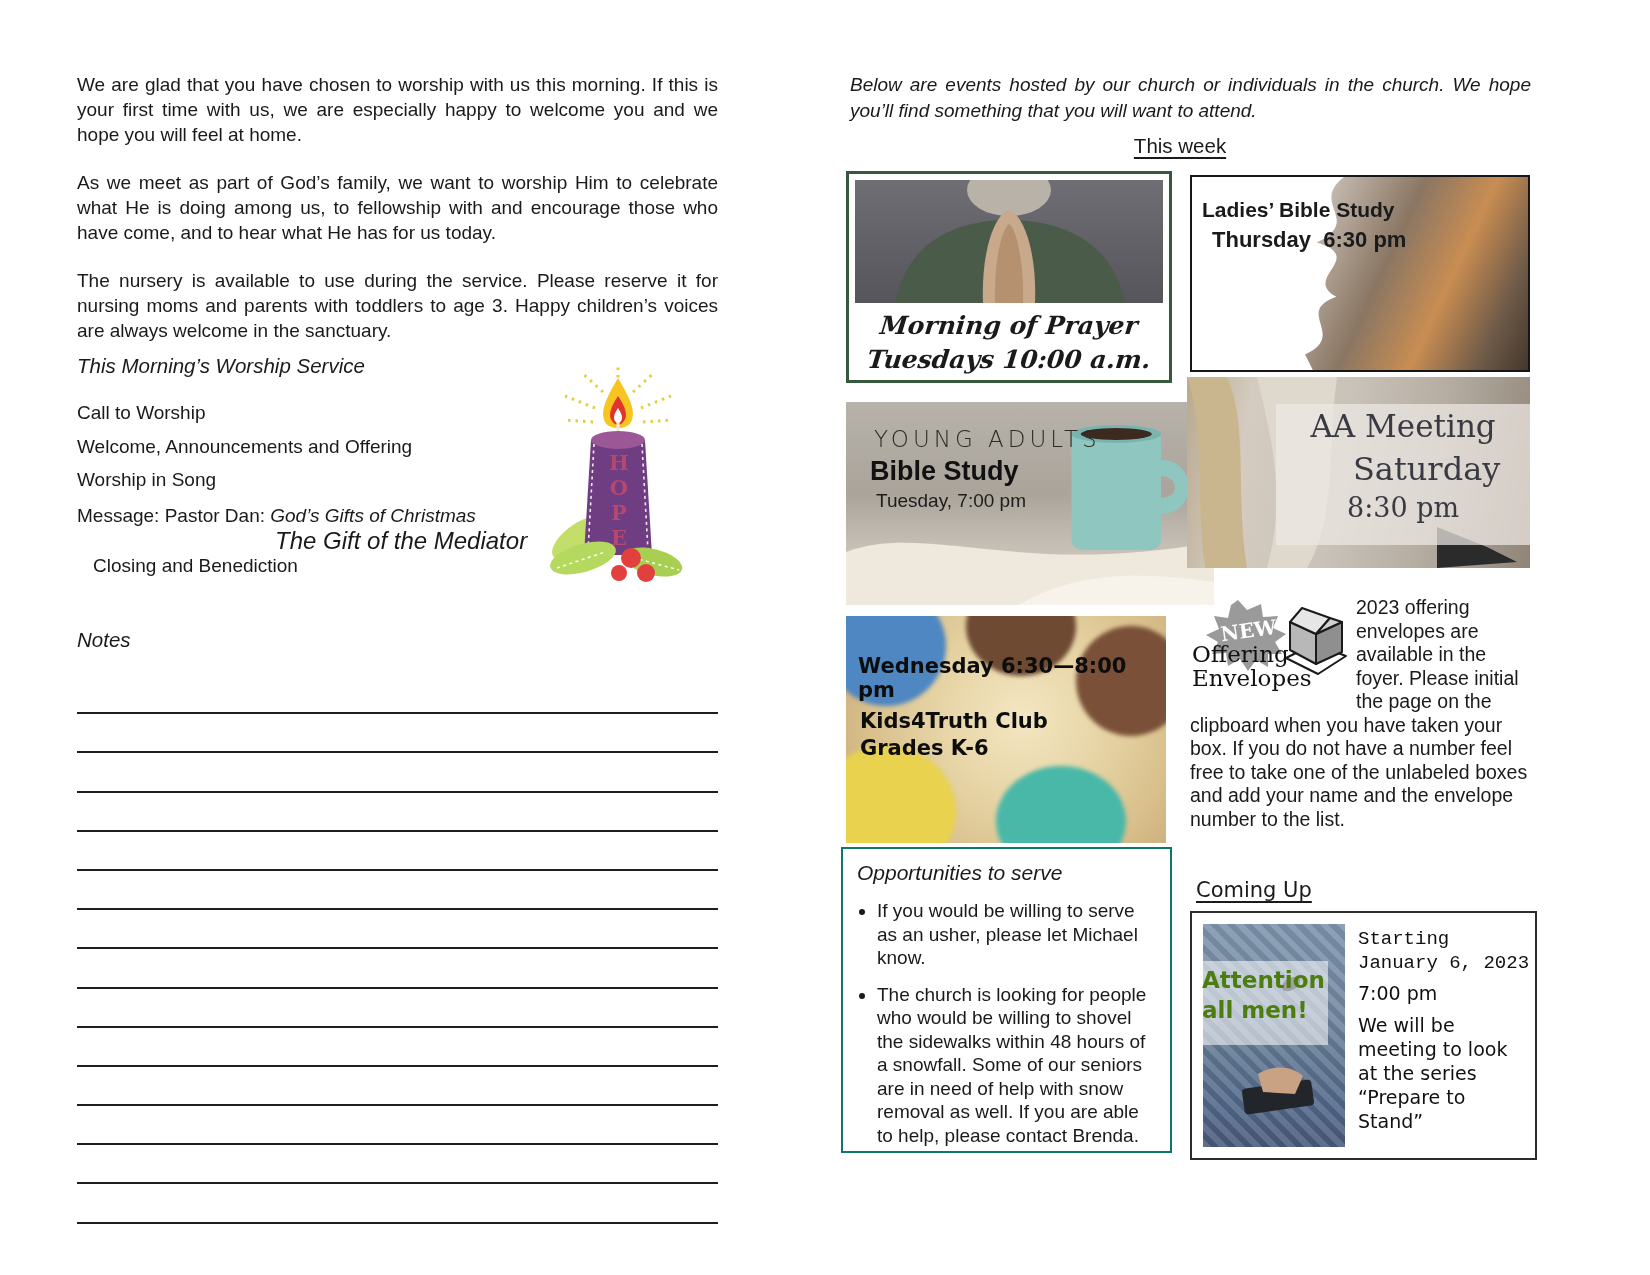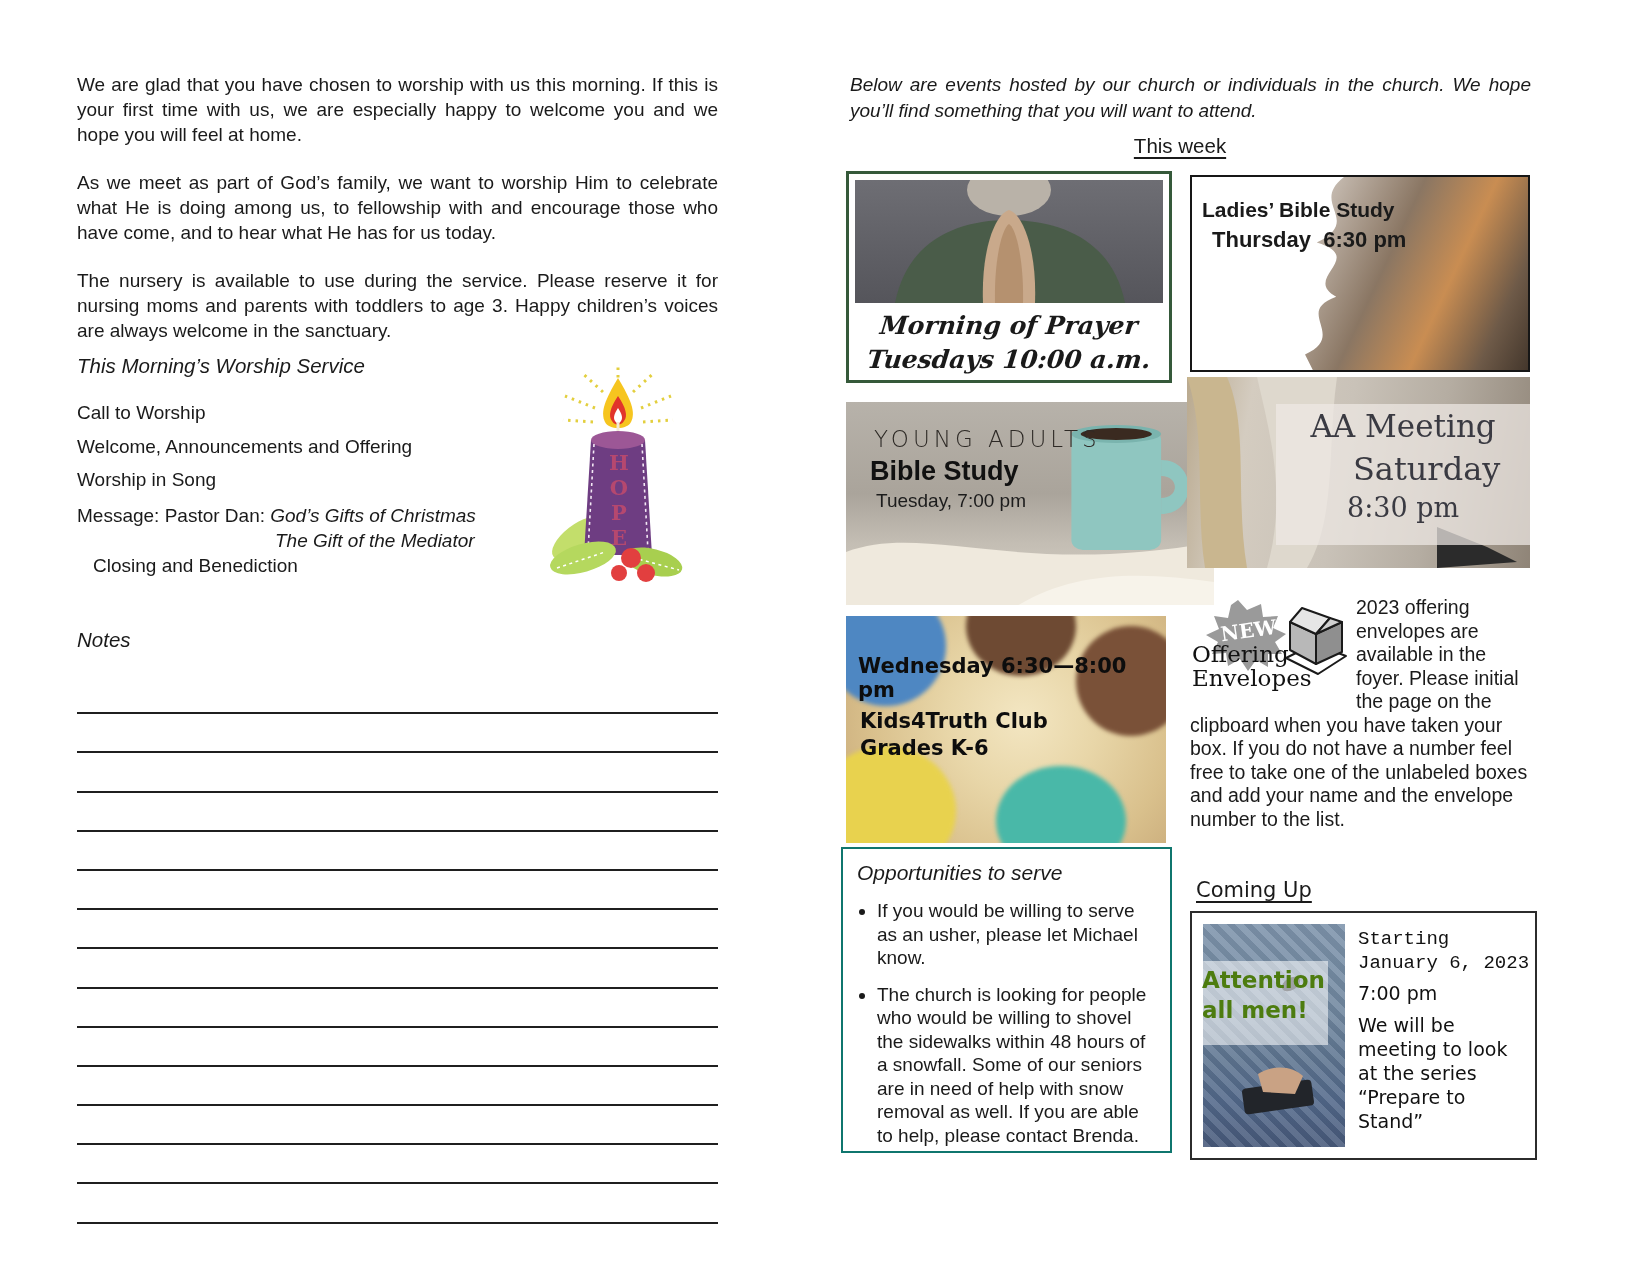--- a/index.html
+++ b/index.html
@@ -7,21 +7,21 @@
        font-family:"Liberation Sans",sans-serif;color:#1a1a1a;}
   .abs{position:absolute;}
 
   
   #left-intro{left:77px;top:72px;width:641px;}
   #left-intro p{margin:0 0 23px 0;font-size:19px;line-height:25px;text-align:justify;}
   #service{left:77px;top:354px;width:500px;}
   #service-heading{font-style:italic;font-size:20.5px;margin:0 0 24px 0;font-weight:normal;}
   .service-item{font-size:19px;margin:0 0 12.5px 0;line-height:21px;}
   #message-line{font-size:19px;line-height:25px;margin:0;}
-  #message-sub{font-size:19px;font-style:italic;margin:0 0 0 198px;line-height:25px;}
+  #message-sub{font-size:24px;font-style:italic;margin:0 0 0 198px;line-height:25px;}
   #closing-item{font-size:19px;margin:2px 0 0 16px;line-height:21px;}
   #candle{left:543px;top:360px;width:150px;height:228px;}
   #notes-section{left:77px;top:628px;width:641px;}
   #notes-heading{font-style:italic;font-size:20.5px;margin:0;font-weight:normal;}
   #notes-lines{margin-top:23px;}
   .note-line{height:37.2px;border-bottom:2px solid #1f1f1f;}
 
   
   #right-intro{left:850px;top:72px;width:681px;font-style:italic;
                font-size:19px;line-height:26px;text-align:justify;margin:0;}

